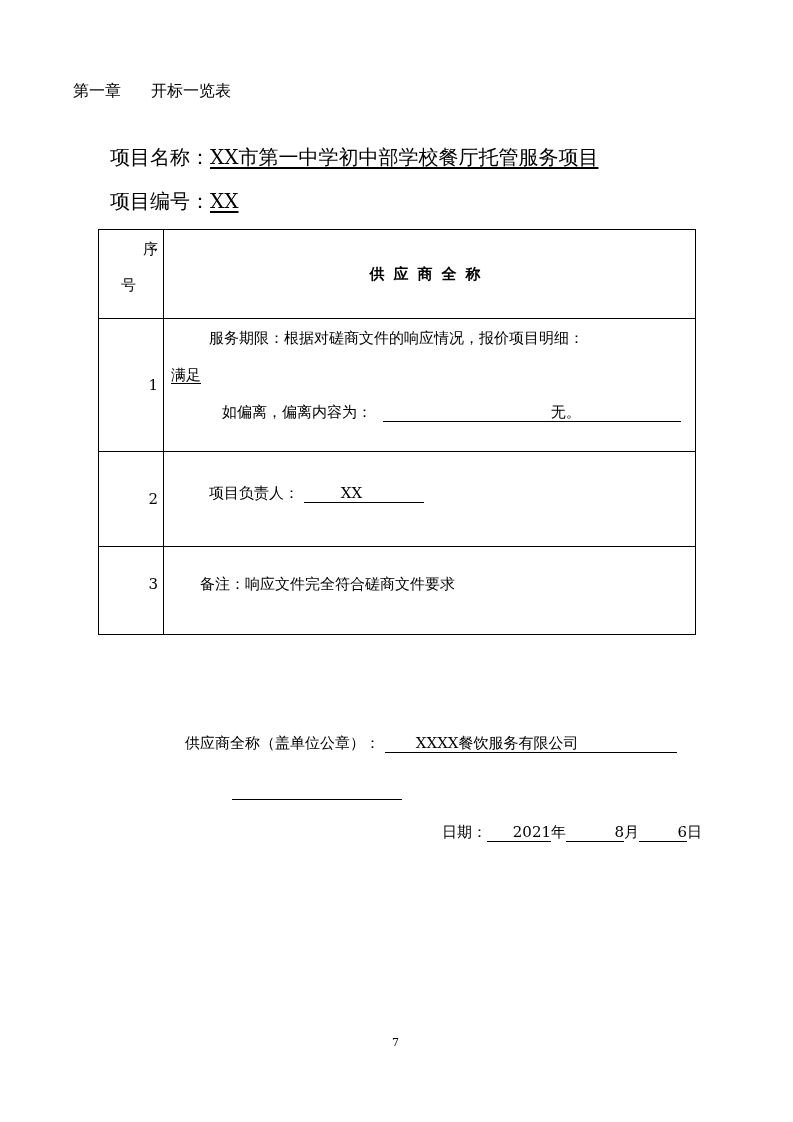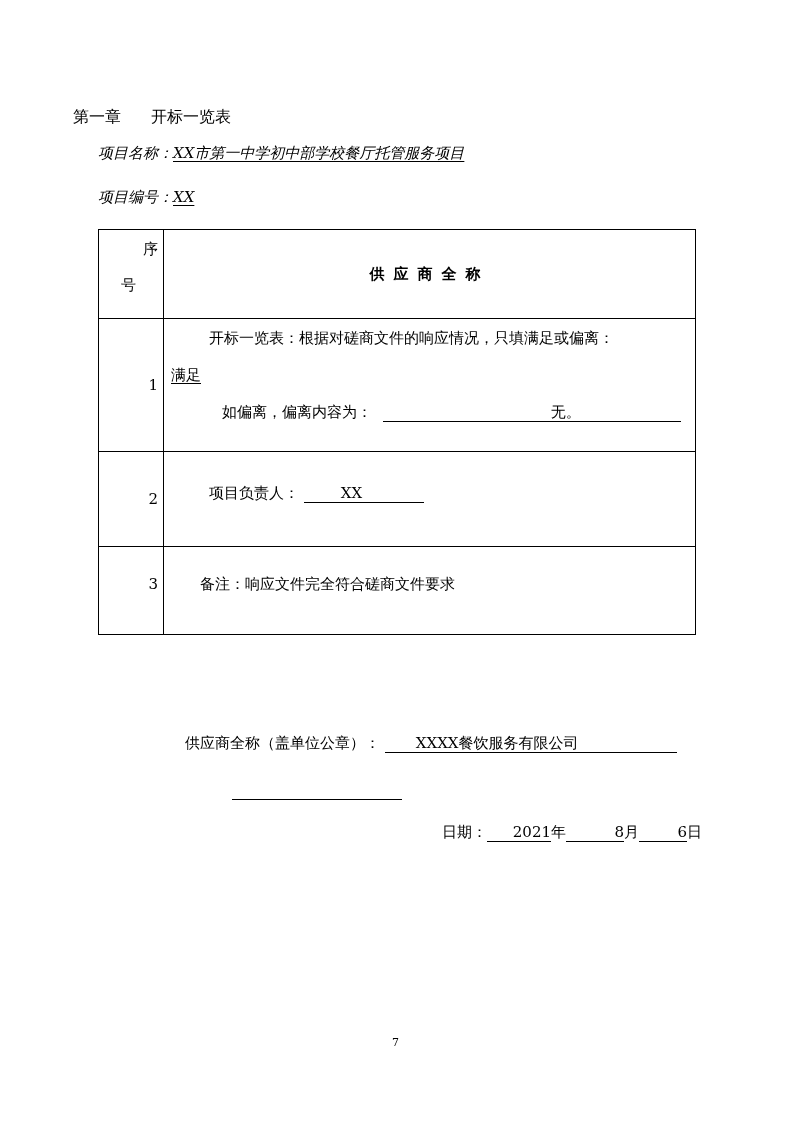--- a/index.html
+++ b/index.html
@@ -1,21 +1,21 @@
 <!DOCTYPE html>
 <html><head>
 <meta charset="utf-8">
 <style>
   html, body { margin:0; padding:0; background:#fff; }
   body { width:793px; height:1122px; position:relative; overflow:hidden;
          font-family:"DejaVu Serif","Liberation Serif",serif; color:#000; font-size:15px; }
   .abs { position:absolute; white-space:nowrap; }
-  .chapter { left:73px; top:107px; font-size:16px; font-family:"DejaVu Sans","Liberation Sans",sans-serif; }
+  .chapter { left:73px; top:81px; font-size:16px; font-family:"DejaVu Sans","Liberation Sans",sans-serif; }
   .chapter .gap { display:inline-block; width:30px; }
-  .line { left:98px; font-size:15px;font-style:italic; }
+  .line { left:110px; font-size:20px; }
   .u { text-decoration:underline; text-underline-offset:3px; }
   table.quote { position:absolute; left:98px; top:229px; width:598px; border-collapse:collapse; }
   table.quote td { border:1px solid #000; padding:0; vertical-align:middle; font-size:15px; }
   td.seq { width:59px; text-align:right; padding-right:5px !important; }
   .hdr-seq { height:88px; position:relative; }
   .hdr-seq .a { position:absolute; right:0; top:10px; }
   .hdr-seq .b { position:absolute; left:22px; top:46px; }
   .hdr-title { text-align:center; font-weight:bold; letter-spacing:9px; font-family:"DejaVu Sans","Liberation Sans",sans-serif; font-size:15px; }
   .r1 { height:132px; }
   .r2 { height:94px; }
@@ -49,21 +49,21 @@
         <span class="a">序</span>
         <span class="b">号</span>
       </div>
     </td>
     <td class="hdr-title">供应商全称</td>
   </tr>
   <tr class="r1">
     <td class="seq">1</td>
     <td>
       <div class="cell" style="height:132px;">
-        <div class="ln" style="left:45px; top:10px;">开标一览表：根据对磋商文件的响应情况，只填满足或偏离：</div>
+        <div class="ln" style="left:45px; top:10px;">服务期限：根据对磋商文件的响应情况，报价项目明细：</div>
         <div class="ln u" style="left:7px; top:47px;">满足</div>
         <div class="ln" style="left:58px; top:84px;">
           <span>如偏离，偏离内容为：</span>
           <span class="fill" style="width:298px; margin-left:6px; text-align:right;"><span style="margin-right:100px;">无。</span></span>
         </div>
       </div>
     </td>
   </tr>
   <tr class="r2">
     <td class="seq">2</td>

